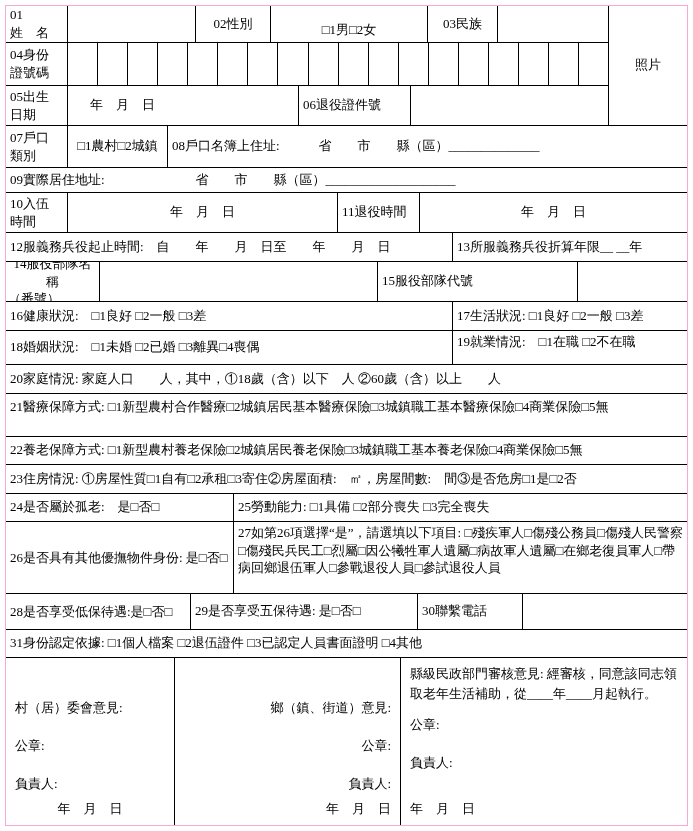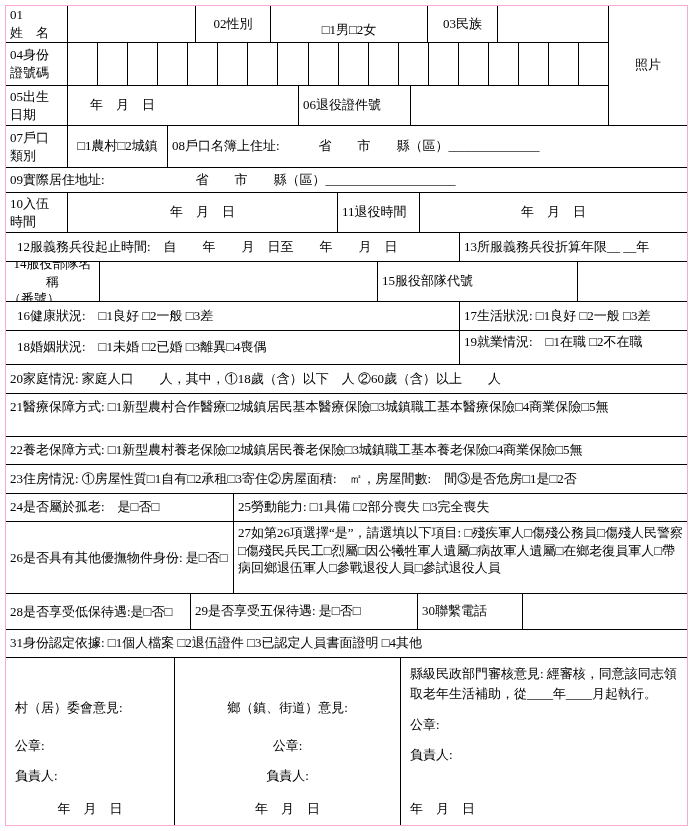--- a/index.html
+++ b/index.html
@@ -25,28 +25,28 @@
   .arow:last-child{border-bottom:none;flex:1;}
   .aleft .c:last-child{border-right:none;}
   .photo{flex:1;border-left:1px solid #000;display:flex;align-items:center;justify-content:center;box-sizing:border-box;}
   .idc{flex:1;border-right:1px solid #000;box-sizing:border-box;}
   
   .op{display:flex;flex-direction:column;padding:6px 9px;box-sizing:border-box;}
   .op .t1{margin-top:36px;}
   .op .t0{margin-top:0;line-height:20px;}
   .op .seal{margin-top:21px;}
   .op .seal3{margin-top:13px;}
-  .op .person{margin-top:13px;}
+  .op .person{margin-top:21px;}
   .op .date{margin-top:auto;text-align:center;padding-bottom:1px;}
   
   .w62{width:62px;flex:none;} .w128{width:128px;flex:none;} .w75{width:75px;flex:none;}
   .w157{width:157px;flex:none;} .w70{width:70px;flex:none;}
   .w231{width:231px;flex:none;} .w112{width:112px;flex:none;}
   .w100{width:100px;flex:none;} .w270{width:270px;flex:none;} .w82{width:82px;flex:none;}
-  .w447{width:447px;flex:none;margin-left:7px;} .w94{width:94px;flex:none;text-align:center;} .w278{width:278px;flex:none;}
+  .w447{width:447px;flex:none;} .w94{width:94px;flex:none;text-align:center;} .w278{width:278px;flex:none;}
   .w200{width:200px;flex:none;} .w228{width:228px;flex:none;}
   .w185{width:185px;flex:none;} .w227{width:227px;flex:none;} .w105{width:105px;flex:none;}
   .w169{width:169px;flex:none;} .w226{width:226px;flex:none;}
   .fx{flex:1;min-width:0;}
   .h37{height:37px;flex:none;} .h43{height:43px;flex:none;} .h42{height:42px;}
   .h25{height:25px;} .h40{height:40px;} .h29{height:29px;} .h34{height:34px;}
   .h28{height:28px;} .h36{height:36px;} .h72{height:72px;} .h43b{height:43px;}
 </style>
 </head>
 <body>
@@ -188,21 +188,21 @@
     <div class="c fx">31身份認定依據: □1個人檔案 □2退伍證件 □3已認定人員書面證明 □4其他</div>
   </div>
 
   <div class="band lastband">
     <div class="c w169 op" style="align-items:stretch">
       <div class="t1">村（居）委會意見:</div>
       <div class="seal">公章:</div>
       <div class="person">負責人:</div>
       <div class="date">年　月　日</div>
     </div>
-    <div class="c w226 op" style="align-items:center">
+    <div class="c w226 op" style="align-items:flex-end">
       <div class="t1">鄉（鎮、街道）意見:</div>
       <div class="seal">公章:</div>
       <div class="person">負責人:</div>
       <div class="date">年　月　日</div>
     </div>
     <div class="c fx op" style="align-items:flex-start">
       <div class="t0">縣級民政部門審核意見: 經審核，同意該同志領取老年生活補助，從____年____月起執行。</div>
       <div class="seal seal3">公章:</div>
       <div class="person">負責人:</div>
       <div class="date">年　月　日</div>

